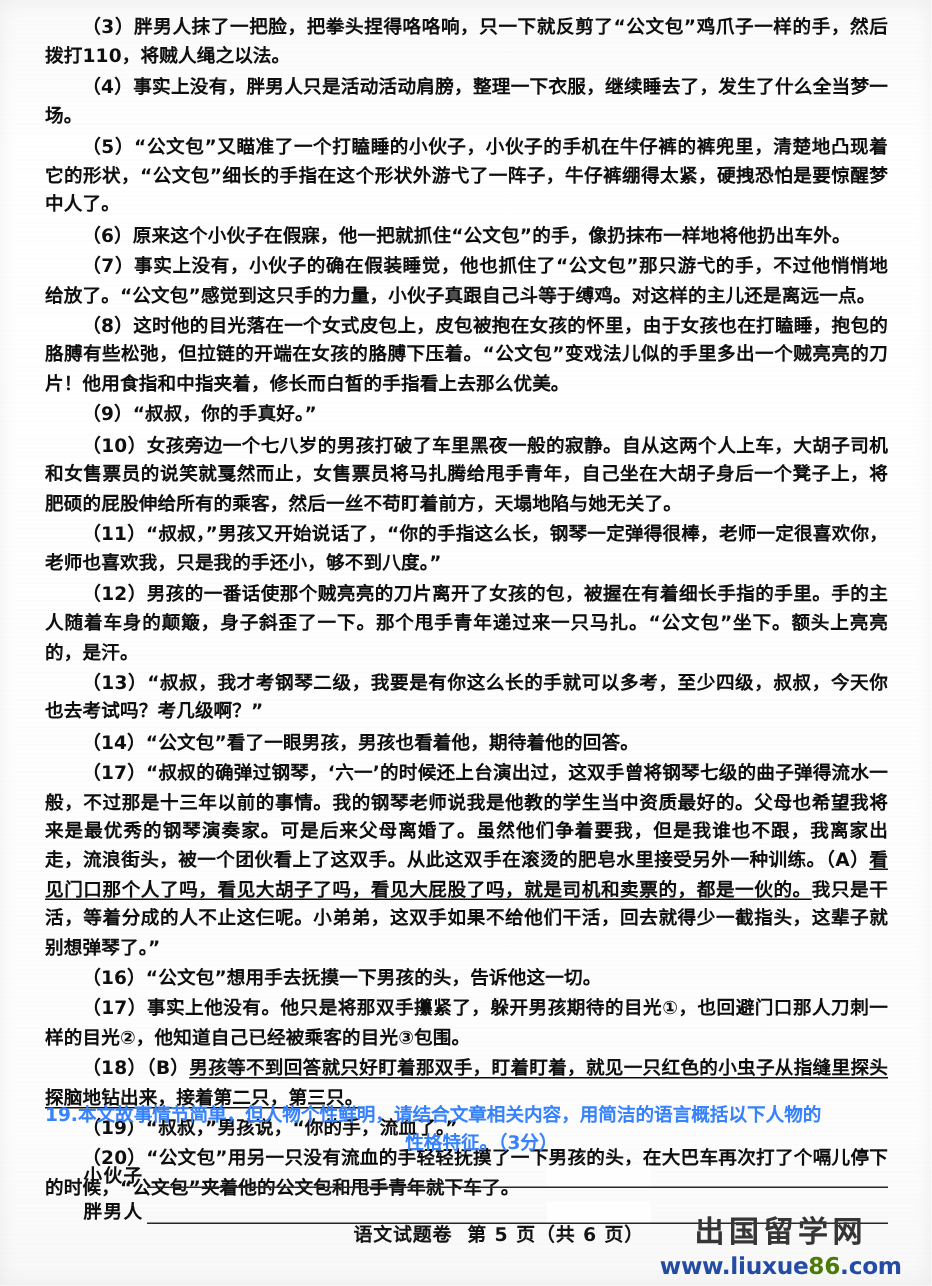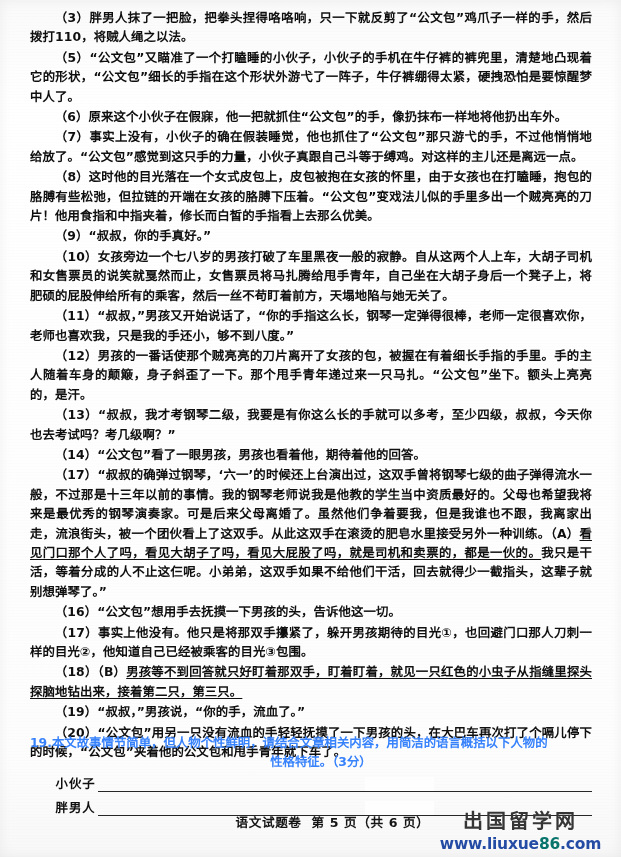--- a/index.html
+++ b/index.html
@@ -151,30 +151,31 @@
     line-height: 28px;
     font-family: "DejaVu Sans", "Liberation Sans", sans-serif;
   }
   #watermark .wm-url {
     font-size: 15.5px;
     font-weight: 700;
     line-height: 18px;
     letter-spacing: -.2px;
     color: #2a4fa3;
   }
-  #watermark .wm-url .hot { color: #0f766e; }
+  #watermark .wm-url .hot { color: #4d7c0f; }
 </style>
 </head>
 <body>
 
 <div id="page">
 
   <div id="passage">
 
     <p class="para">（3）胖男人抹了一把脸，把拳头捏得咯咯响，只一下就反剪了“公文包”鸡爪子一样的手，然后拨打110，将贼人绳之以法。</p>
+    <p class="para">（4）事实上没有，胖男人只是活动活动肩膀，整理一下衣服，继续睡去了，发生了什么全当梦一场。</p>
     <p class="para">（5）“公文包”又瞄准了一个打瞌睡的小伙子，小伙子的手机在牛仔裤的裤兜里，清楚地凸现着它的形状，“公文包”细长的手指在这个形状外游弋了一阵子，牛仔裤绷得太紧，硬拽恐怕是要惊醒梦中人了。</p>
     <p class="para">（6）原来这个小伙子在假寐，他一把就抓住“公文包”的手，像扔抹布一样地将他扔出车外。</p>
     <p class="para">（7）事实上没有，小伙子的确在假装睡觉，他也抓住了“公文包”那只游弋的手，不过他悄悄地给放了。“公文包”感觉到这只手的力量，小伙子真跟自己斗等于缚鸡。对这样的主儿还是离远一点。</p>
     <p class="para">（8）这时他的目光落在一个女式皮包上，皮包被抱在女孩的怀里，由于女孩也在打瞌睡，抱包的胳膊有些松弛，但拉链的开端在女孩的胳膊下压着。“公文包”变戏法儿似的手里多出一个贼亮亮的刀片！他用食指和中指夹着，修长而白皙的手指看上去那么优美。</p>
     <p class="para">（9）“叔叔，你的手真好。”</p>
     <p class="para">（10）女孩旁边一个七八岁的男孩打破了车里黑夜一般的寂静。自从这两个人上车，大胡子司机和女售票员的说笑就戛然而止，女售票员将马扎腾给甩手青年，自己坐在大胡子身后一个凳子上，将肥硕的屁股伸给所有的乘客，然后一丝不苟盯着前方，天塌地陷与她无关了。</p>
     <p class="para">（11）“叔叔，”男孩又开始说话了，“你的手指这么长，钢琴一定弹得很棒，老师一定很喜欢你，老师也喜欢我，只是我的手还小，够不到八度。”</p>
     <p class="para">（12）男孩的一番话使那个贼亮亮的刀片离开了女孩的包，被握在有着细长手指的手里。手的主人随着车身的颠簸，身子斜歪了一下。那个甩手青年递过来一只马扎。“公文包”坐下。额头上亮亮的，是汗。</p>
     <p class="para">（13）“叔叔，我才考钢琴二级，我要是有你这么长的手就可以多考，至少四级，叔叔，今天你也去考试吗？考几级啊？”</p>
     <p class="para">（14）“公文包”看了一眼男孩，男孩也看着他，期待着他的回答。</p>

